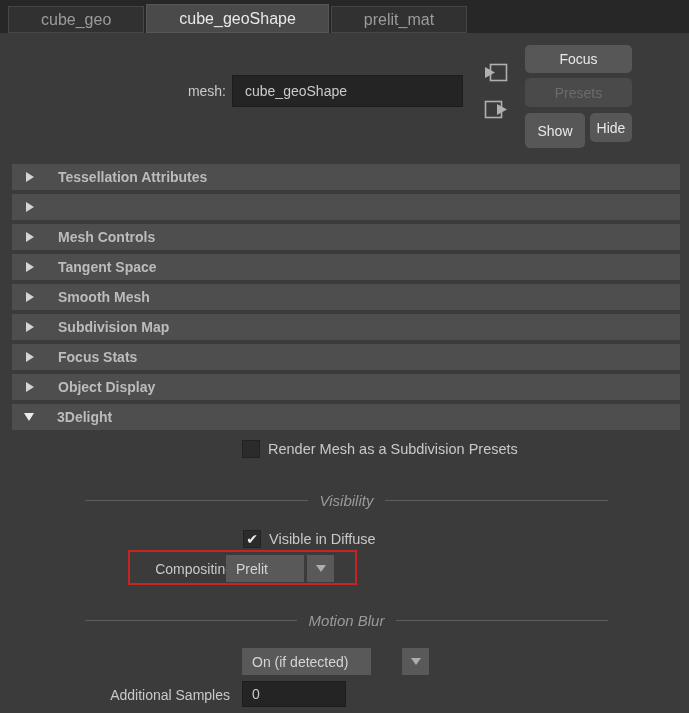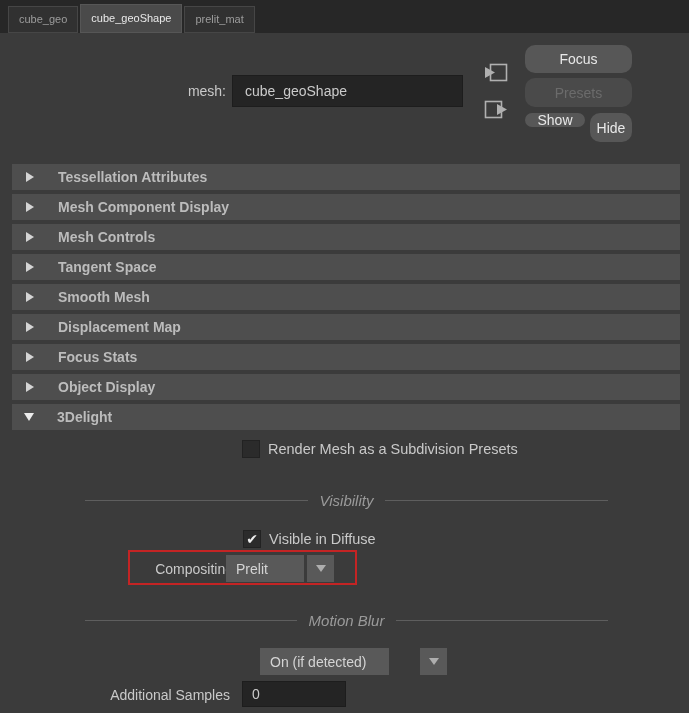--- a/index.html
+++ b/index.html
@@ -2,40 +2,40 @@
 <html><head>
 <meta charset="utf-8">
 <style>
   * { margin:0; padding:0; box-sizing:border-box; }
   body { background:#2a2a2a; font-family:"Liberation Sans", sans-serif; }
   .app { position:relative; width:689px; height:713px; background:#3b3b3b; overflow:hidden; }
 
   
   .tabbar { position:absolute; top:0; left:0; width:689px; height:33px; background:#272727;
             display:flex; align-items:flex-end; padding-left:8px; }
-  .tab { height:27px; line-height:25px; padding:0 10px; background:#313131; color:#9c9c9c;
-         font-size:11px; border:1px solid #464646; margin-right:2px; cursor:default; }
+  .tab { height:27px; line-height:25px; padding:0 32px; background:#313131; color:#9c9c9c;
+         font-size:16px; border:1px solid #464646; margin-right:2px; cursor:default; }
   .tab.active { height:29px; line-height:27px; background:#4a4a4a; color:#e9e9e9; border-color:#565656; }
 
   
   .mesh-label { position:absolute; left:120px; top:83px; width:106px; text-align:right;
                 color:#c9c9c9; font-size:14px; }
   .mesh-field { position:absolute; left:232px; top:75px; width:231px; height:32px;
                 background:#242424; color:#cbcbcb; border:1px solid #1d1d1d; font-size:14px;
                 padding:0 12px; font-family:"Liberation Sans", sans-serif; }
   .conn-icon { position:absolute; left:482px; width:28px; height:28px; }
   #conn-in  { top:61px; }
   #conn-out { top:93px; }
 
   .btn { position:absolute; background:#575757; color:#e8e8e8; font-size:14px; border:none;
-         display:flex; align-items:center; justify-content:center; border-radius:10px;
+         display:flex; align-items:center; justify-content:center; border-radius:5px;
          font-family:"Liberation Sans", sans-serif; }
   #focus-btn   { left:525px; top:45px;  width:107px; height:28px; }
   #presets-btn { left:525px; top:78px;  width:107px; height:29px; background:#4a4a4a; color:#6b6b6b; }
-  #show-btn    { left:525px; top:113px; width:60px;  height:14px; }
+  #show-btn    { left:525px; top:113px; width:60px;  height:35px; }
   #hide-btn    { left:590px; top:113px; width:42px;  height:29px; }
 
   
   .sections { position:absolute; top:164px; left:12px; width:668px; }
   .section-row { height:26px; margin-bottom:4px; background:#4e4e4e; display:flex;
                  align-items:center; color:#bcbcbc; font-weight:bold; font-size:14px; cursor:default; }
   .tri-right { width:0; height:0; border-left:8px solid #d4d4d4;
                border-top:5px solid transparent; border-bottom:5px solid transparent; margin-left:14px; }
   .tri-down  { width:0; height:0; border-top:8px solid #ececec;
                border-left:5px solid transparent; border-right:5px solid transparent; margin-left:12px; }
@@ -59,21 +59,21 @@
   #visibility-divider  { top:490px; }
   #motionblur-divider  { top:610px; }
 
   .row-label { position:absolute; text-align:right; color:#c9c9c9; font-size:14px; }
   #compositing-label { left:100px; top:561px; width:133px; }
   #deformation-label { left:40px;  top:655px; width:193px; }
   #samples-label     { left:60px;  top:687px; width:170px; }
 
   .dropdown { position:absolute; height:27px; display:flex; cursor:default; }
   #compositing-dd { left:226px; top:555px; }
-  #deformation-dd { left:260px; top:648px;gap:28px; }
+  #deformation-dd { left:242px; top:648px;gap:28px; }
   .dd-main { background:#595959; color:#d4d4d4; font-size:14px; display:flex;
              align-items:center; padding-left:10px; }
   #compositing-dd .dd-main { width:78px; }
   #deformation-dd .dd-main { width:129px; }
   .dd-arrow { width:27px; margin-left:3px; background:#595959; display:flex;
               align-items:center; justify-content:center; }
   .dd-tri { width:0; height:0; border-top:7px solid #aeaeae;
             border-left:5px solid transparent; border-right:5px solid transparent; }
 
   #highlight-box { position:absolute; left:128px; top:550px; width:229px; height:35px;
@@ -111,37 +111,36 @@
   <button id="show-btn" class="btn">Show</button>
   <button id="hide-btn" class="btn">Hide</button>
 
   <div class="sections">
     <div class="section-row">
       <span class="tri-right"></span>
       <span class="label-collapsed">Tessellation Attributes</span>
     </div>
     <div class="section-row">
       <span class="tri-right"></span>
-      <span class="label-collapsed">Mesh Component Display</span>
     </div>
     <div class="section-row">
       <span class="tri-right"></span>
       <span class="label-collapsed">Mesh Controls</span>
     </div>
     <div class="section-row">
       <span class="tri-right"></span>
       <span class="label-collapsed">Tangent Space</span>
     </div>
     <div class="section-row">
       <span class="tri-right"></span>
       <span class="label-collapsed">Smooth Mesh</span>
     </div>
     <div class="section-row">
       <span class="tri-right"></span>
-      <span class="label-collapsed">Displacement Map</span>
+      <span class="label-collapsed">Subdivision Map</span>
     </div>
     <div class="section-row">
       <span class="tri-right"></span>
       <span class="label-collapsed">Focus Stats</span>
     </div>
     <div class="section-row">
       <span class="tri-right"></span>
       <span class="label-collapsed">Object Display</span>
     </div>
     <div class="section-row">

